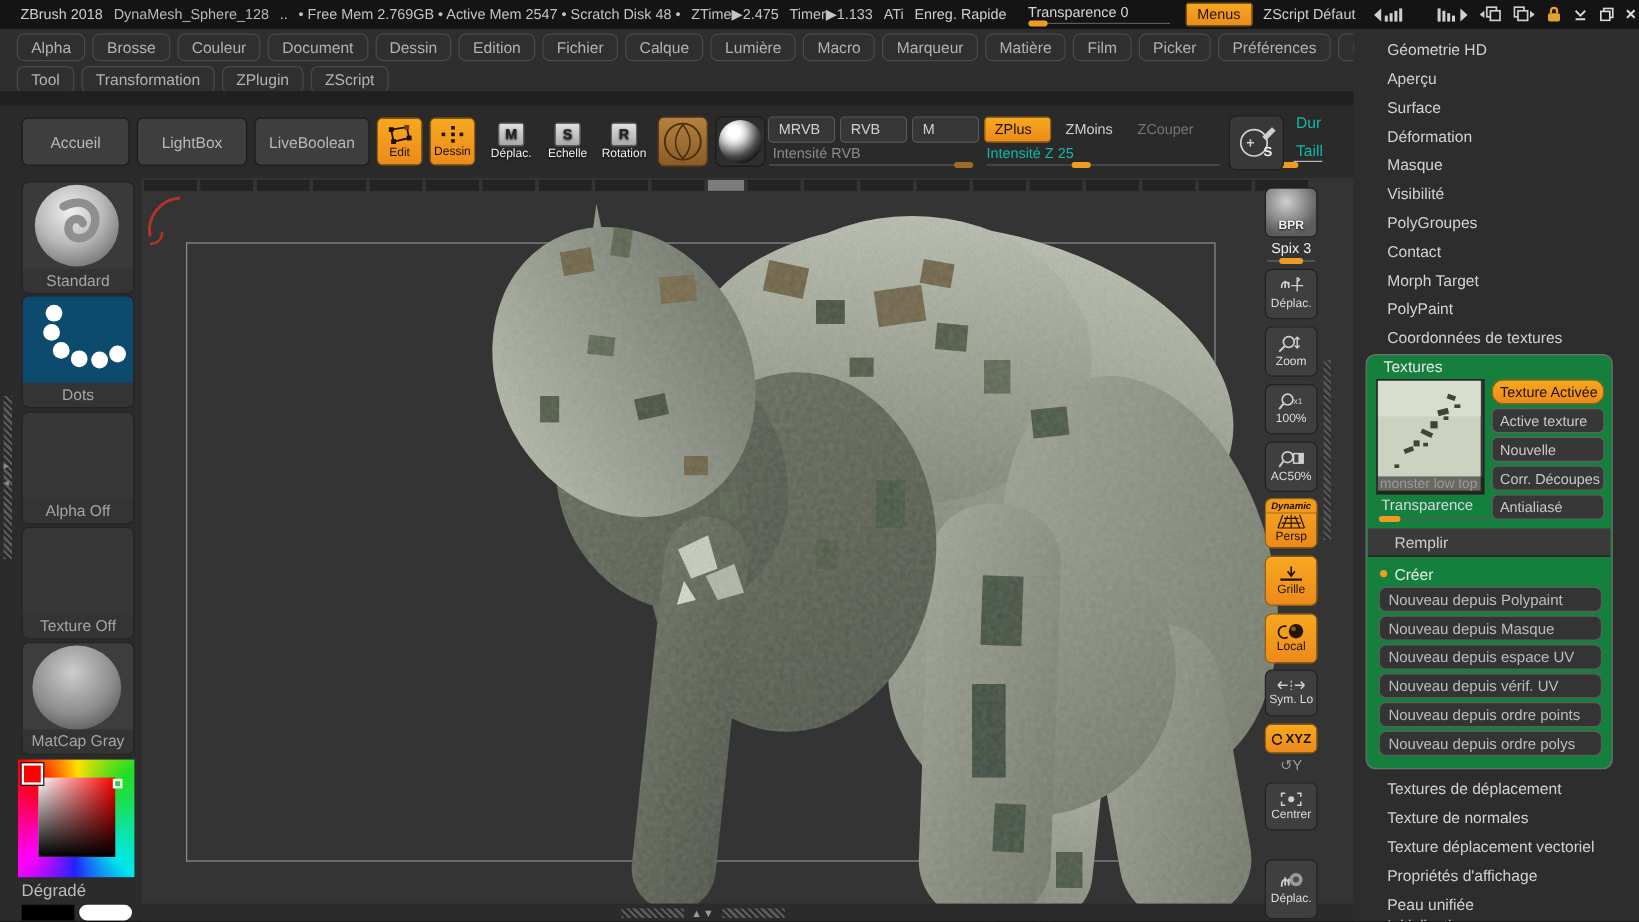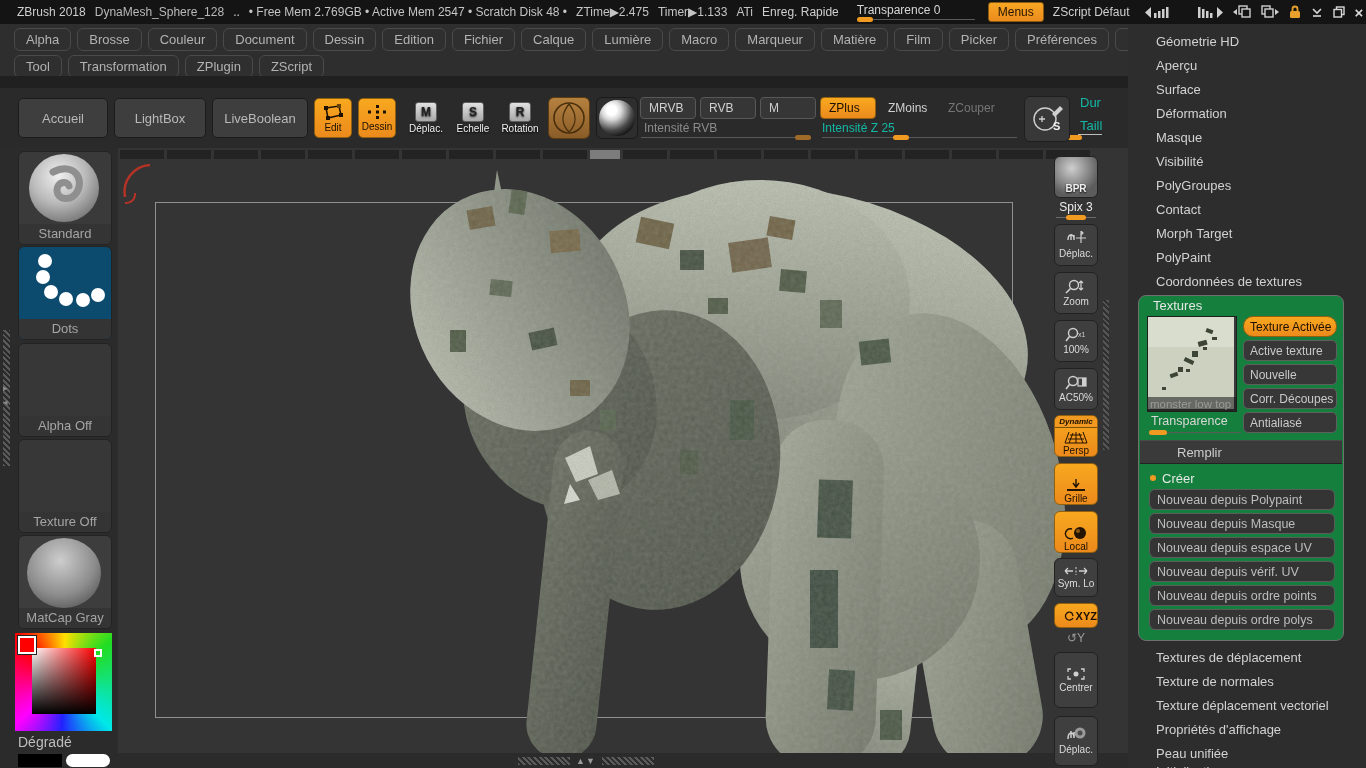--- a/index.html
+++ b/index.html
@@ -63,21 +63,21 @@
   .seg.lit{width:30px;background:#7c7c7c;}
   .docframe{position:absolute;left:37px;top:54px;width:856px;height:514px;border:1px solid #8f8f8f;}
   .bottomtray{left:118px;top:753px;width:1010px;height:15px;background:#2b2b2b;z-index:6;display:flex;align-items:center;}
   .checkh{height:8px;width:52px;background:repeating-linear-gradient(45deg,#5a5a5a 0 2px,#2b2b2b 2px 4px);}
   .traybtns{color:#9a9a9a;font-size:9px;letter-spacing:1px;margin:0 6px;}
 
   
   .rightshelf{left:1054px;top:148px;width:46px;height:620px;z-index:7;}
   .rsb{position:absolute;left:0;width:44px;border-radius:6px;background:#3f3f3f;border:1px solid #222;box-sizing:border-box;
        display:flex;flex-direction:column;align-items:center;justify-content:center;color:#dcdcdc;font-size:10px;gap:1px;}
-  .rsb.orange{color:#1c1000;justify-content:flex-end;}
+  .rsb.orange{color:#1c1000;}
   .rsb .ic{line-height:12px;}
   .bprbtn{background:radial-gradient(circle at 40% 28%,#cfcfcf,#5c5c5c 72%);color:#efefef;font-weight:bold;
           text-shadow:0 1px 2px #000;justify-content:flex-end;padding-bottom:3px;}
   .spix{position:absolute;left:0;width:44px;text-align:center;font-size:12px;color:#ececec;}
   .spixline{position:absolute;left:2px;width:40px;height:1px;background:#6a6a6a;}
   .spixknob{position:absolute;left:12px;width:20px;height:5px;border-radius:3px;background:#f09a21;}
   .dynbanner{position:absolute;top:0;left:0;right:0;font-size:8px;font-weight:bold;font-style:italic;text-align:center;
              background:#f09a21;color:#1a0e00;border-bottom:1px solid #7d5208;border-radius:5px 5px 0 0;padding:1px 0;}
   .freeicon{position:absolute;left:0;width:44px;text-align:center;color:#9b9b9b;font-size:12px;}
 
@@ -90,21 +90,21 @@
   .texthumb{position:absolute;left:8px;top:20px;width:88px;height:94px;background:#3a3a3a;border:1px solid #1e1e1e;overflow:hidden;}
   .texthumb .cap{position:absolute;left:0;bottom:0;width:100%;font-size:11.5px;color:#9a9a9a;background:rgba(20,20,20,.55);
                  padding:1px 2px;white-space:nowrap;overflow:hidden;box-sizing:border-box;}
   .texbtn{position:absolute;left:104px;width:94px;height:21px;background:#373737;border:1px solid #5f5f5f;border-radius:5px;
           color:#c9c9c9;font-size:12px;display:flex;align-items:center;padding-left:6px;box-sizing:border-box;white-space:nowrap;}
   .texbtn.orange{font-weight:normal;border-radius:10px;}
   .tx-sliderlbl{position:absolute;left:12px;top:364px;font-size:12.5px;color:#d8d8d8;}
   .tx-line{position:absolute;left:10px;top:381px;width:92px;height:1px;background:#5a5a5a;}
   .tx-knob{position:absolute;left:10px;top:379px;width:18px;height:5px;border-radius:3px;background:#f09a21;}
   .remplir{position:absolute;left:1px;top:389px;width:202px;height:24px;background:#3a3a3a;border-top:1px solid #4a4a4a;
-           border-bottom:1px solid #232323;display:flex;align-items:center;padding-left:37px;box-sizing:border-box;
+           border-bottom:1px solid #232323;display:flex;align-items:center;padding-left:22px;box-sizing:border-box;
            font-size:13px;color:#cdcdcd;}
   .creer{position:absolute;left:1px;top:414px;width:202px;height:24px;display:flex;align-items:center;padding-left:22px;
          box-sizing:border-box;font-size:13px;color:#e8e8e8;}
   .creer .dot{position:absolute;left:10px;width:6px;height:6px;border-radius:50%;background:#f09a21;}
   .newbtn{position:absolute;left:10px;width:186px;height:21px;background:#343434;border:1px solid #5c5c5c;border-radius:6px;
           color:#bdbdbd;font-size:12.5px;display:flex;align-items:center;padding-left:7px;box-sizing:border-box;white-space:nowrap;}
 
   .sidecheck{left:1103px;top:300px;width:6px;height:150px;background:repeating-linear-gradient(45deg,#555 0 2px,#303030 2px 4px);z-index:8;}
   svg{display:block;}
 </style>
@@ -552,21 +552,21 @@
     </div>
     <div class="rsb orange" style="top:455px;height:25px;flex-direction:row;gap:2px;background:linear-gradient(#f8a81f,#ec8a1c);border:1px solid #93600f;">
       <svg class="ic" width="10" height="11">
         <path d="M8 3 a4 4 0 1 0 1 5 M8 3 l-3 -1 M8 3 l1 3" stroke="#231300" stroke-width="1.3" fill="none"></path>
       </svg>
       <span style="font-weight:bold;font-size:11px;">XYZ</span>
     </div>
     <div class="freeicon" style="top:483px;">↺<span>Y</span></div>
     <div class="freeicon" style="top:505px;">↺<span>Z</span></div>
 
-    <div class="rsb" style="top:504px;height:56px;">
+    <div class="rsb" style="top:504px;height:40px;">
       <svg class="ic" width="20" height="14">
         <path d="M2 5 V2 h3 M15 2 h3 v3 M18 9 v3 h-3 M5 12 H2 V9" stroke="#d0d0d0" stroke-width="1.3" fill="none"></path>
         <circle cx="10" cy="7" r="2.5" fill="#d0d0d0"></circle>
       </svg>
       <span>Centrer</span>
     </div>
     <div class="rsb" style="top:568px;height:50px;">
       <svg class="ic" width="24" height="16">
         <circle cx="16" cy="6" r="5.5" fill="#9a9a9a"></circle>
           <circle cx="16" cy="6" r="2.5" fill="#4c4c4c"></circle>

